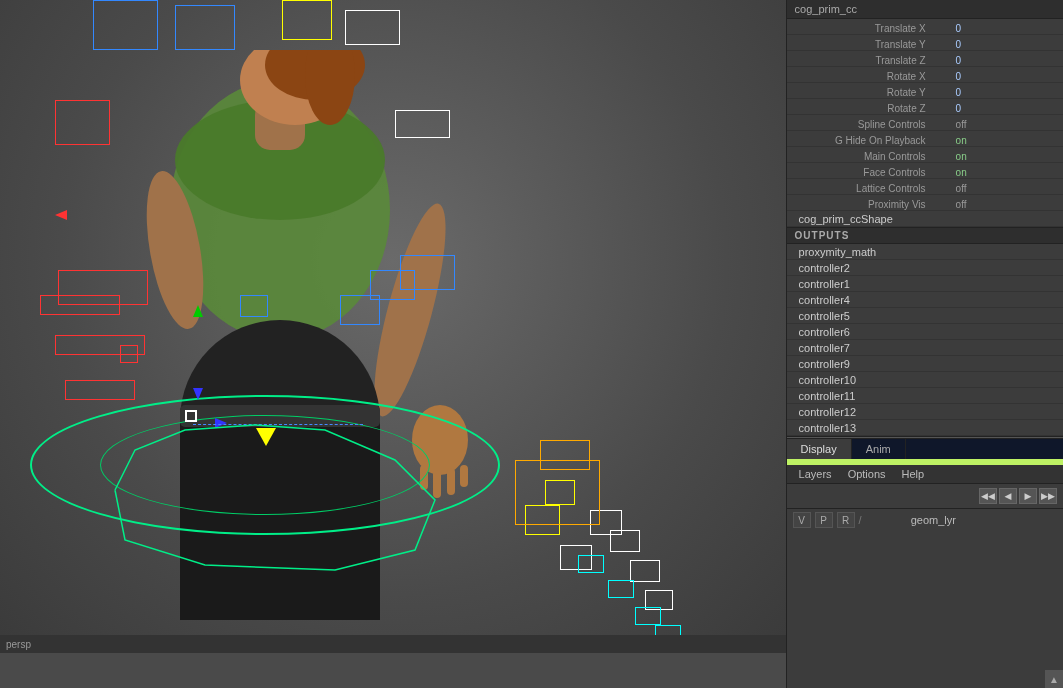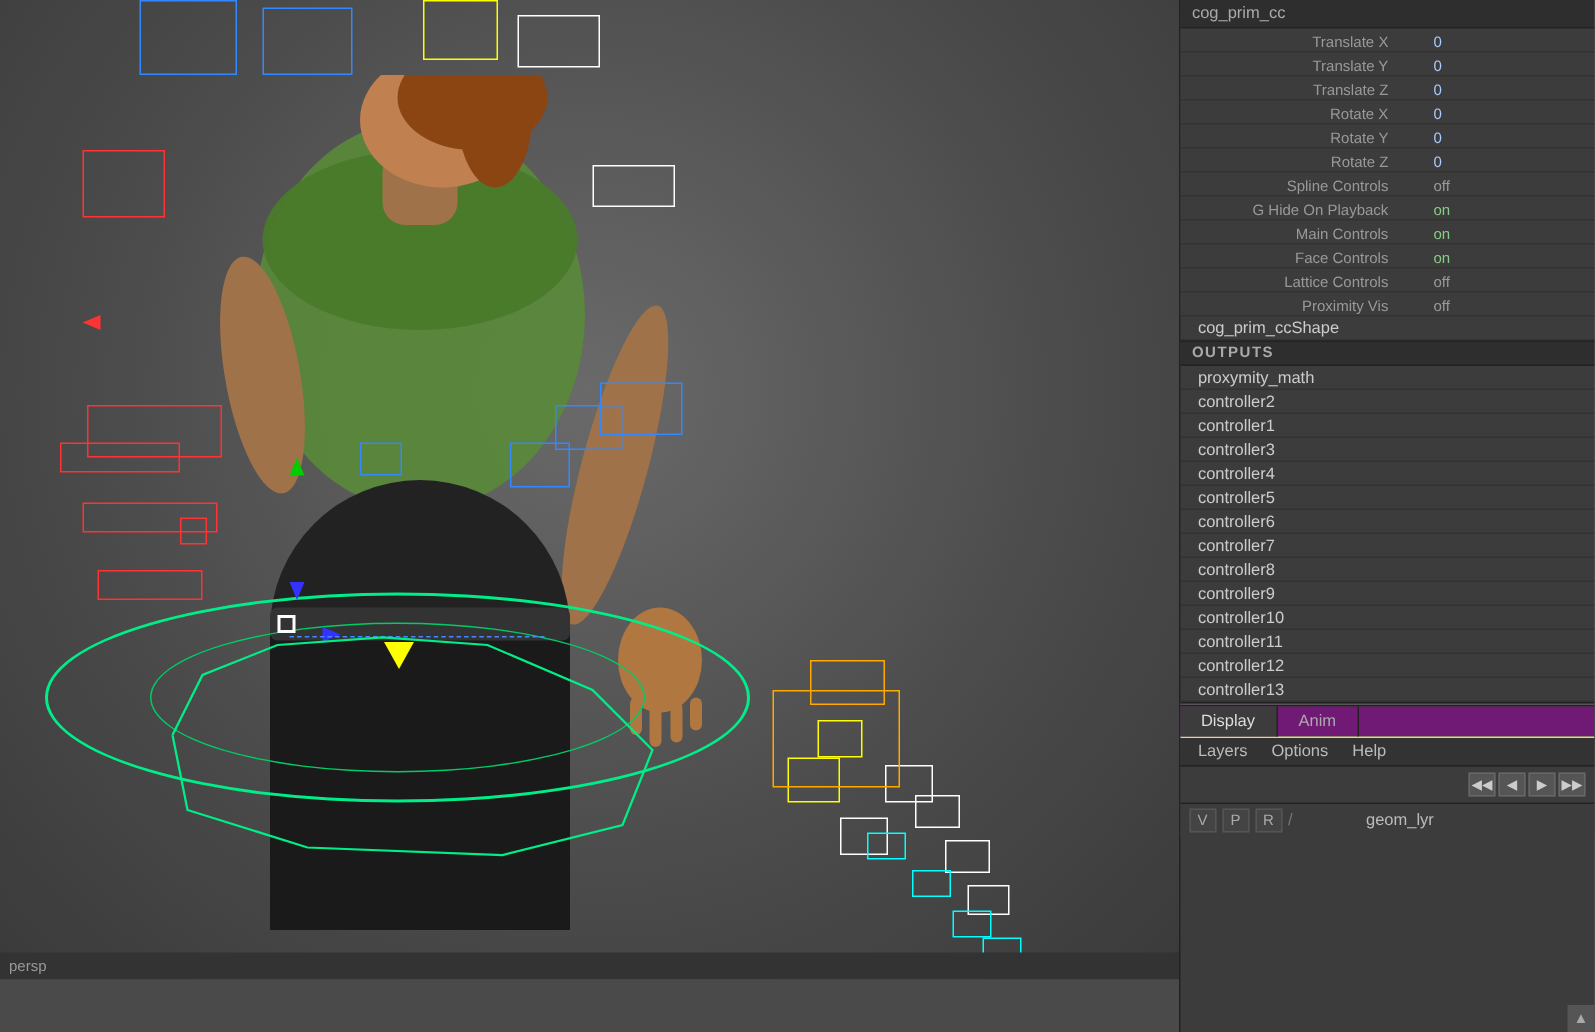--- a/index.html
+++ b/index.html
@@ -149,22 +149,22 @@
     }
 
     
     #tabs-area {
       background: #3c3c3c;
       border-top: 1px solid #222;
     }
 
     #tab-bar {
       display: flex;
-      background: #701a75;
-      border-bottom: 1px solid #bef264;
+      background: #0f172a;
+      border-bottom: 6px solid #bef264;
     }
 
     .tab {
       padding: 4px 14px;
       font-size: 11px;
       color: #aaa;
       cursor: pointer;
       border-right: 1px solid #222;
     }
 
@@ -453,26 +453,24 @@
 
   <div id="shapes-list">
       <div class="output-item">cog_prim_ccShape</div>
     </div>
 
   <div class="section-header">OUTPUTS</div>
   <div id="output-list">
       <div class="output-item">proxymity_math</div>
       <div class="output-item">controller2</div>
       <div class="output-item">controller1</div>
-      <div class="output-item">controller3</div>
       <div class="output-item">controller4</div>
       <div class="output-item">controller5</div>
       <div class="output-item">controller6</div>
       <div class="output-item">controller7</div>
-      <div class="output-item">controller8</div>
       <div class="output-item">controller9</div>
       <div class="output-item">controller10</div>
       <div class="output-item">controller11</div>
       <div class="output-item">controller12</div>
       <div class="output-item">controller13</div>
     </div>
 
   <div class="divider"></div>
 
   <div id="tabs-area">

